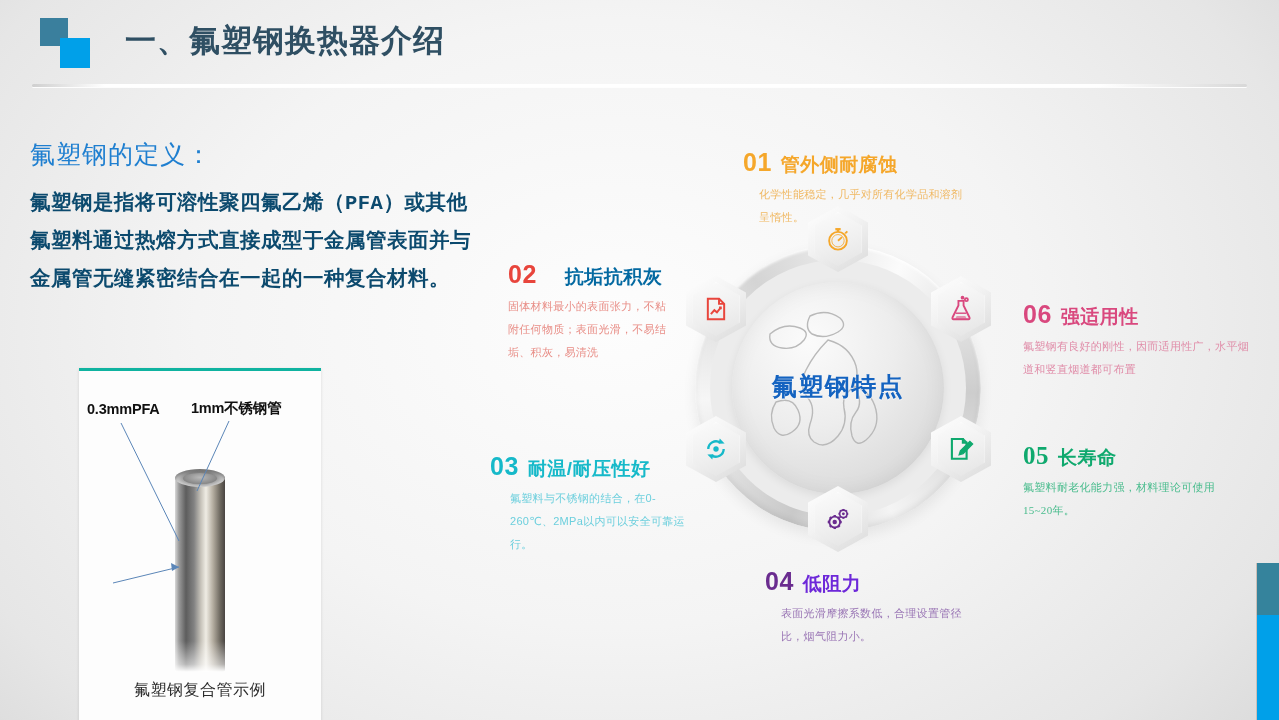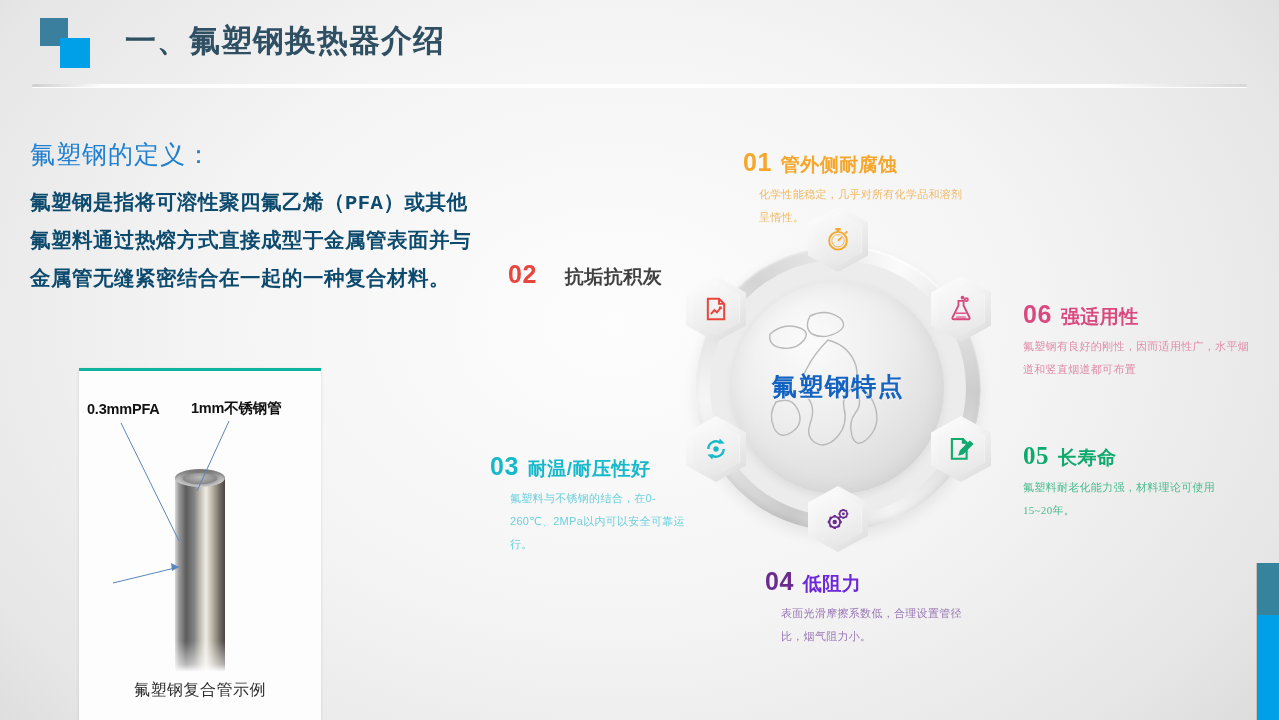--- a/index.html
+++ b/index.html
@@ -339,22 +339,23 @@
 
   <div class="item" id="item-01">
     <div class="head">
       <span class="num" style="color: rgb(245, 167, 43);">01</span><span class="ttl" style="color: rgb(245, 167, 43);">管外侧耐腐蚀</span>
     </div>
     <div class="desc" style="color: rgb(240, 184, 98);">化学性能稳定，几乎对所有化学品和溶剂呈惰性。</div>
   </div>
 
   <div class="item" id="item-02">
     <div class="head">
-      <span class="num" style="color: rgb(232, 69, 60);">02</span><span class="ttl" style="color: #404040; margin-left: 28px;">抗垢抗积灰</span>
-    </div>
+      <span class="num" style="color: rgb(232, 69, 60);">02</span><span class="ttl" style="color: #0369a1; margin-left: 28px;">抗垢抗积灰</span>
+    </div>
+    <div class="desc" style="color: rgb(232, 141, 134);">固体材料最小的表面张力，不粘附任何物质；表面光滑，不易结垢、积灰，易清洗</div>
   </div>
 
   <div class="item" id="item-03">
     <div class="head">
       <span class="num" style="color: rgb(22, 185, 201);">03</span><span class="ttl" style="color: rgb(22, 185, 201);">耐温/耐压性好</span>
     </div>
     <div class="desc" style="color: rgb(108, 207, 221);">氟塑料与不锈钢的结合，在0-260℃、2MPa以内可以安全可靠运行。</div>
   </div>
 
   <div class="item" id="item-04">

